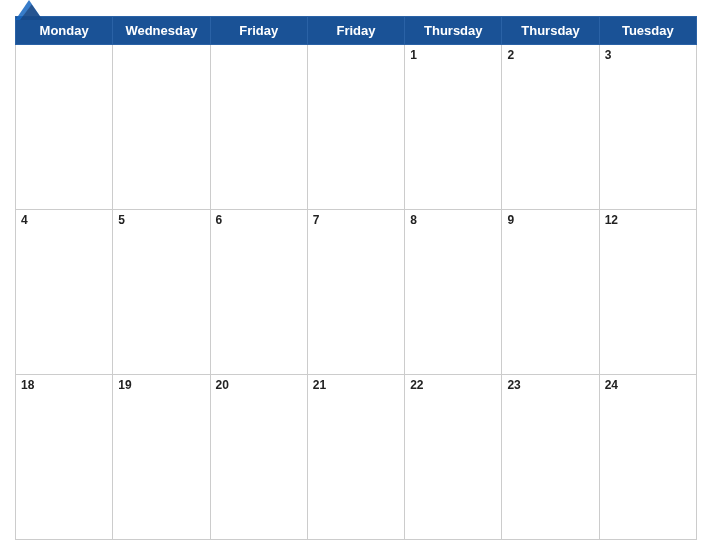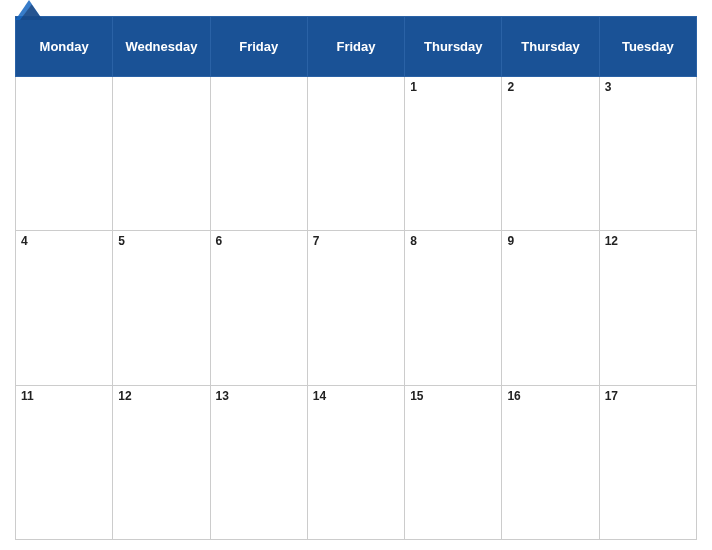--- a/index.html
+++ b/index.html
@@ -68,21 +68,21 @@
     }
     .calendar {
       width: 100%;
       border-collapse: collapse;
       flex: 1;
     }
     .calendar th {
       background-color: #1a5296;
       color: white;
       text-align: center;
-      padding: 22px 4px;
+      padding: 6px 4px;
       font-size: 13px;
       font-weight: bold;
       border: 1px solid #2a62a6;
     }
     .calendar td {
       border: 1px solid #ccc;
       vertical-align: top;
       width: calc(100% / 7);
       height: 72px;
       padding: 3px 5px;
@@ -147,22 +147,22 @@
       <tr class="week-row">
         <td><span class="day-number">4</span></td>
         <td><span class="day-number">5</span></td>
         <td><span class="day-number">6</span></td>
         <td><span class="day-number">7</span></td>
         <td><span class="day-number">8</span></td>
         <td><span class="day-number">9</span></td>
         <td><span class="day-number">12</span></td>
       </tr>
       <tr class="week-row">
-        <td><span class="day-number">11</span></td>
-        <td><span class="day-number">12</span></td>
-        <td><span class="day-number">13</span></td>
-        <td><span class="day-number">14</span></td>
-        <td><span class="day-number">15</span></td>
-        <td><span class="day-number">16</span></td>
-        <td><span class="day-number">17</span></td>
+        <td><span class="day-number">18</span></td>
+        <td><span class="day-number">19</span></td>
+        <td><span class="day-number">20</span></td>
+        <td><span class="day-number">21</span></td>
+        <td><span class="day-number">22</span></td>
+        <td><span class="day-number">23</span></td>
+        <td><span class="day-number">24</span></td>
       </tr>
     </tbody>
 </table>
 
 </body></html>

